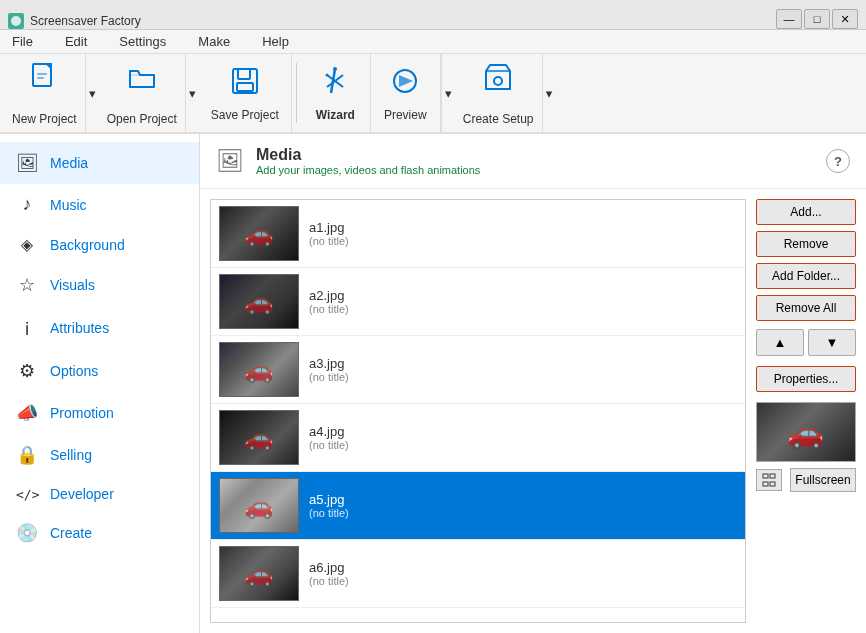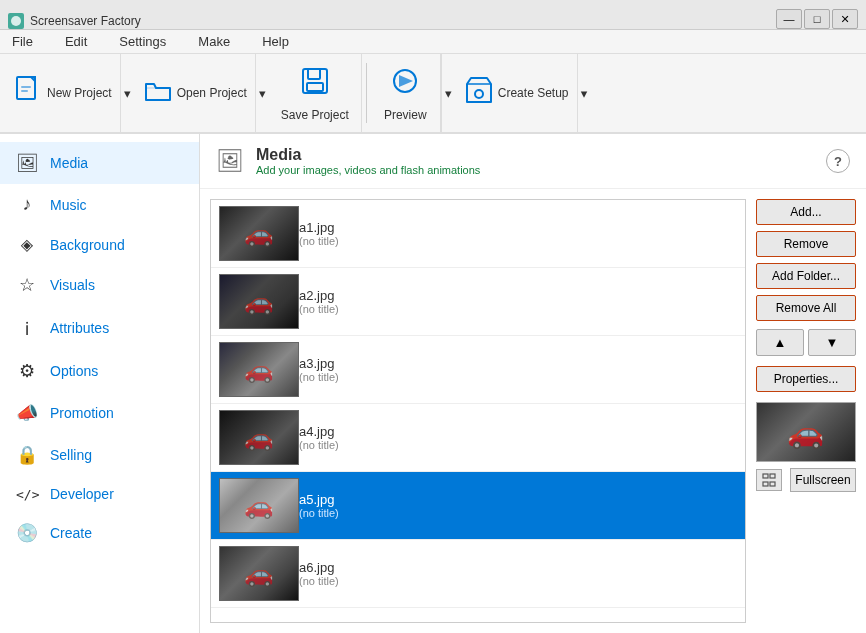--- a/index.html
+++ b/index.html
@@ -61,21 +61,21 @@
       height: 100%;
       border-right: 1px solid #ddd;
       min-width: 70px;
       gap: 4px;
     }
     .toolbar-btn-label { font-size: 12px; color: #333; font-weight: 500; }
     .toolbar-btn.bold-label .toolbar-btn-label { font-weight: 700; }
     .toolbar-separator { width: 1px; height: 60px; background: #ccc; margin: 0 4px; }
     .toolbar-icon { font-size: 28px; color: #0078d7; }
     .split-btn { display: flex; align-items: stretch; height: 100%; }
-    .split-main { display: flex; flex-direction: row; align-items: center; justify-content: center; padding: 6px 8px; cursor: pointer; gap: 3px; }
+    .split-main { display: flex; flex-direction: column; align-items: center; justify-content: center; padding: 6px 8px; cursor: pointer; gap: 12px; }
     .split-arrow { display: flex; align-items: center; justify-content: center; width: 14px; cursor: pointer; border-left: 1px solid #ddd; }
 
     
     .main-container {
       display: flex;
       height: calc(633px - 30px - 24px - 80px);
       background: #fff;
     }
 
     
@@ -141,21 +141,21 @@
     }
     .media-list {
       height: 100%;
       overflow-y: scroll;
     }
     .media-item {
       display: flex;
       align-items: center;
       padding: 6px 8px;
       border-bottom: 1px solid #eee;
-      gap: 0;
+      gap: 10px;
       cursor: pointer;
     }
     .media-item.selected { background: #0078d7; color: white; }
     .media-item.selected .media-item-subtitle { color: #cce5ff; }
     .media-thumb {
       width: 80px; height: 55px;
       background: #888;
       flex-shrink: 0;
       overflow: hidden;
       border: 1px solid #666;
@@ -285,20 +285,32 @@
           <rect x="4" y="4" width="24" height="24" rx="2" fill="none" stroke="#0078d7" stroke-width="2"></rect>
           <rect x="9" y="4" width="12" height="10" rx="1" fill="none" stroke="#0078d7" stroke-width="2"></rect>
           <rect x="8" y="18" width="16" height="8" rx="1" fill="none" stroke="#0078d7" stroke-width="2"></rect>
         </svg>
     </span>
     <span class="toolbar-btn-label">Save Project</span>
   </div>
 
   <div class="toolbar-separator"></div>
 
+  <div class="toolbar-btn bold-label">
+    <span class="toolbar-icon">
+      <svg width="32" height="32" viewBox="0 0 32 32">
+          <line x1="16" y1="4" x2="12" y2="28" stroke="#0078d7" stroke-width="2.5"></line>
+          <line x1="8" y1="10" x2="24" y2="22" stroke="#0078d7" stroke-width="2"></line>
+          <line x1="24" y1="10" x2="8" y2="22" stroke="#0078d7" stroke-width="2"></line>
+          <circle cx="16" cy="4" r="2" fill="#0078d7"></circle>
+          <circle cx="8" cy="10" r="1.5" fill="#0078d7"></circle>
+        </svg>
+    </span>
+    <span class="toolbar-btn-label">Wizard</span>
+  </div>
 
   <div class="toolbar-btn">
     <span class="toolbar-icon">
       <svg width="32" height="32" viewBox="0 0 32 32">
           <circle cx="16" cy="16" r="11" fill="none" stroke="#0078d7" stroke-width="2"></circle>
           <path d="M10 10 L10 22 L24 16 Z" fill="#0078d7" opacity="0.7"></path>
         </svg>
     </span>
     <span class="toolbar-btn-label">Preview</span>
   </div>

